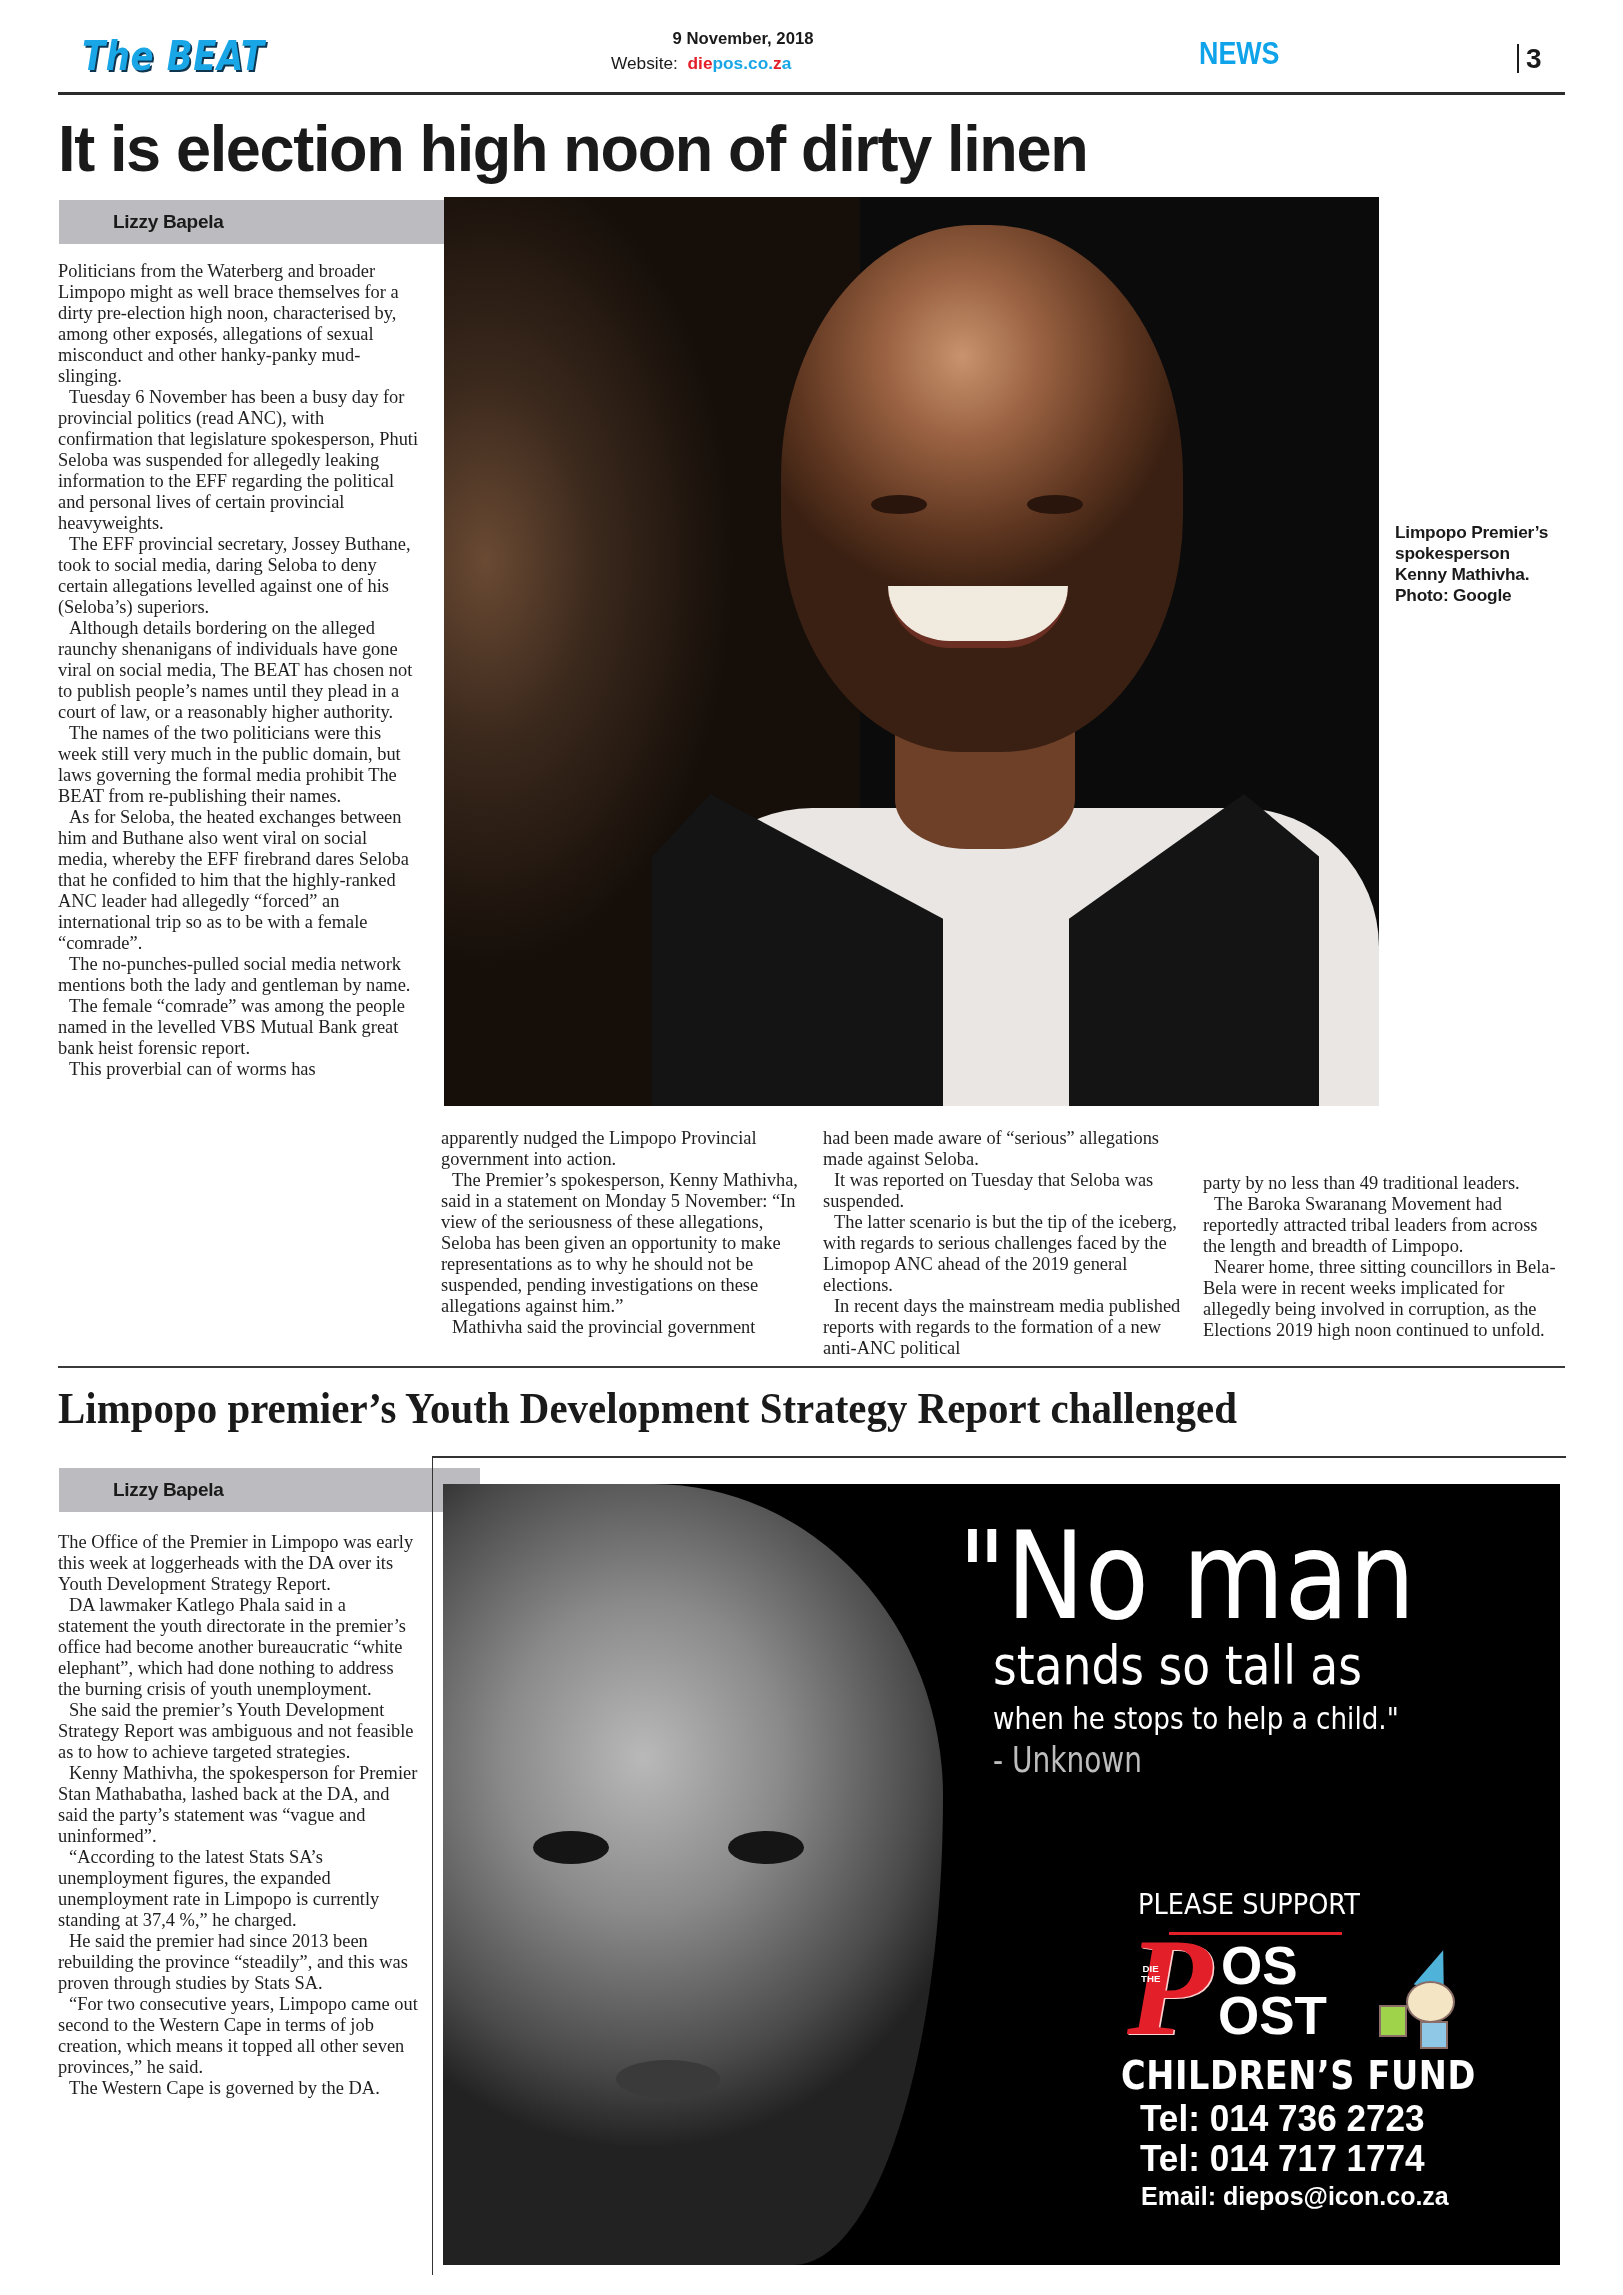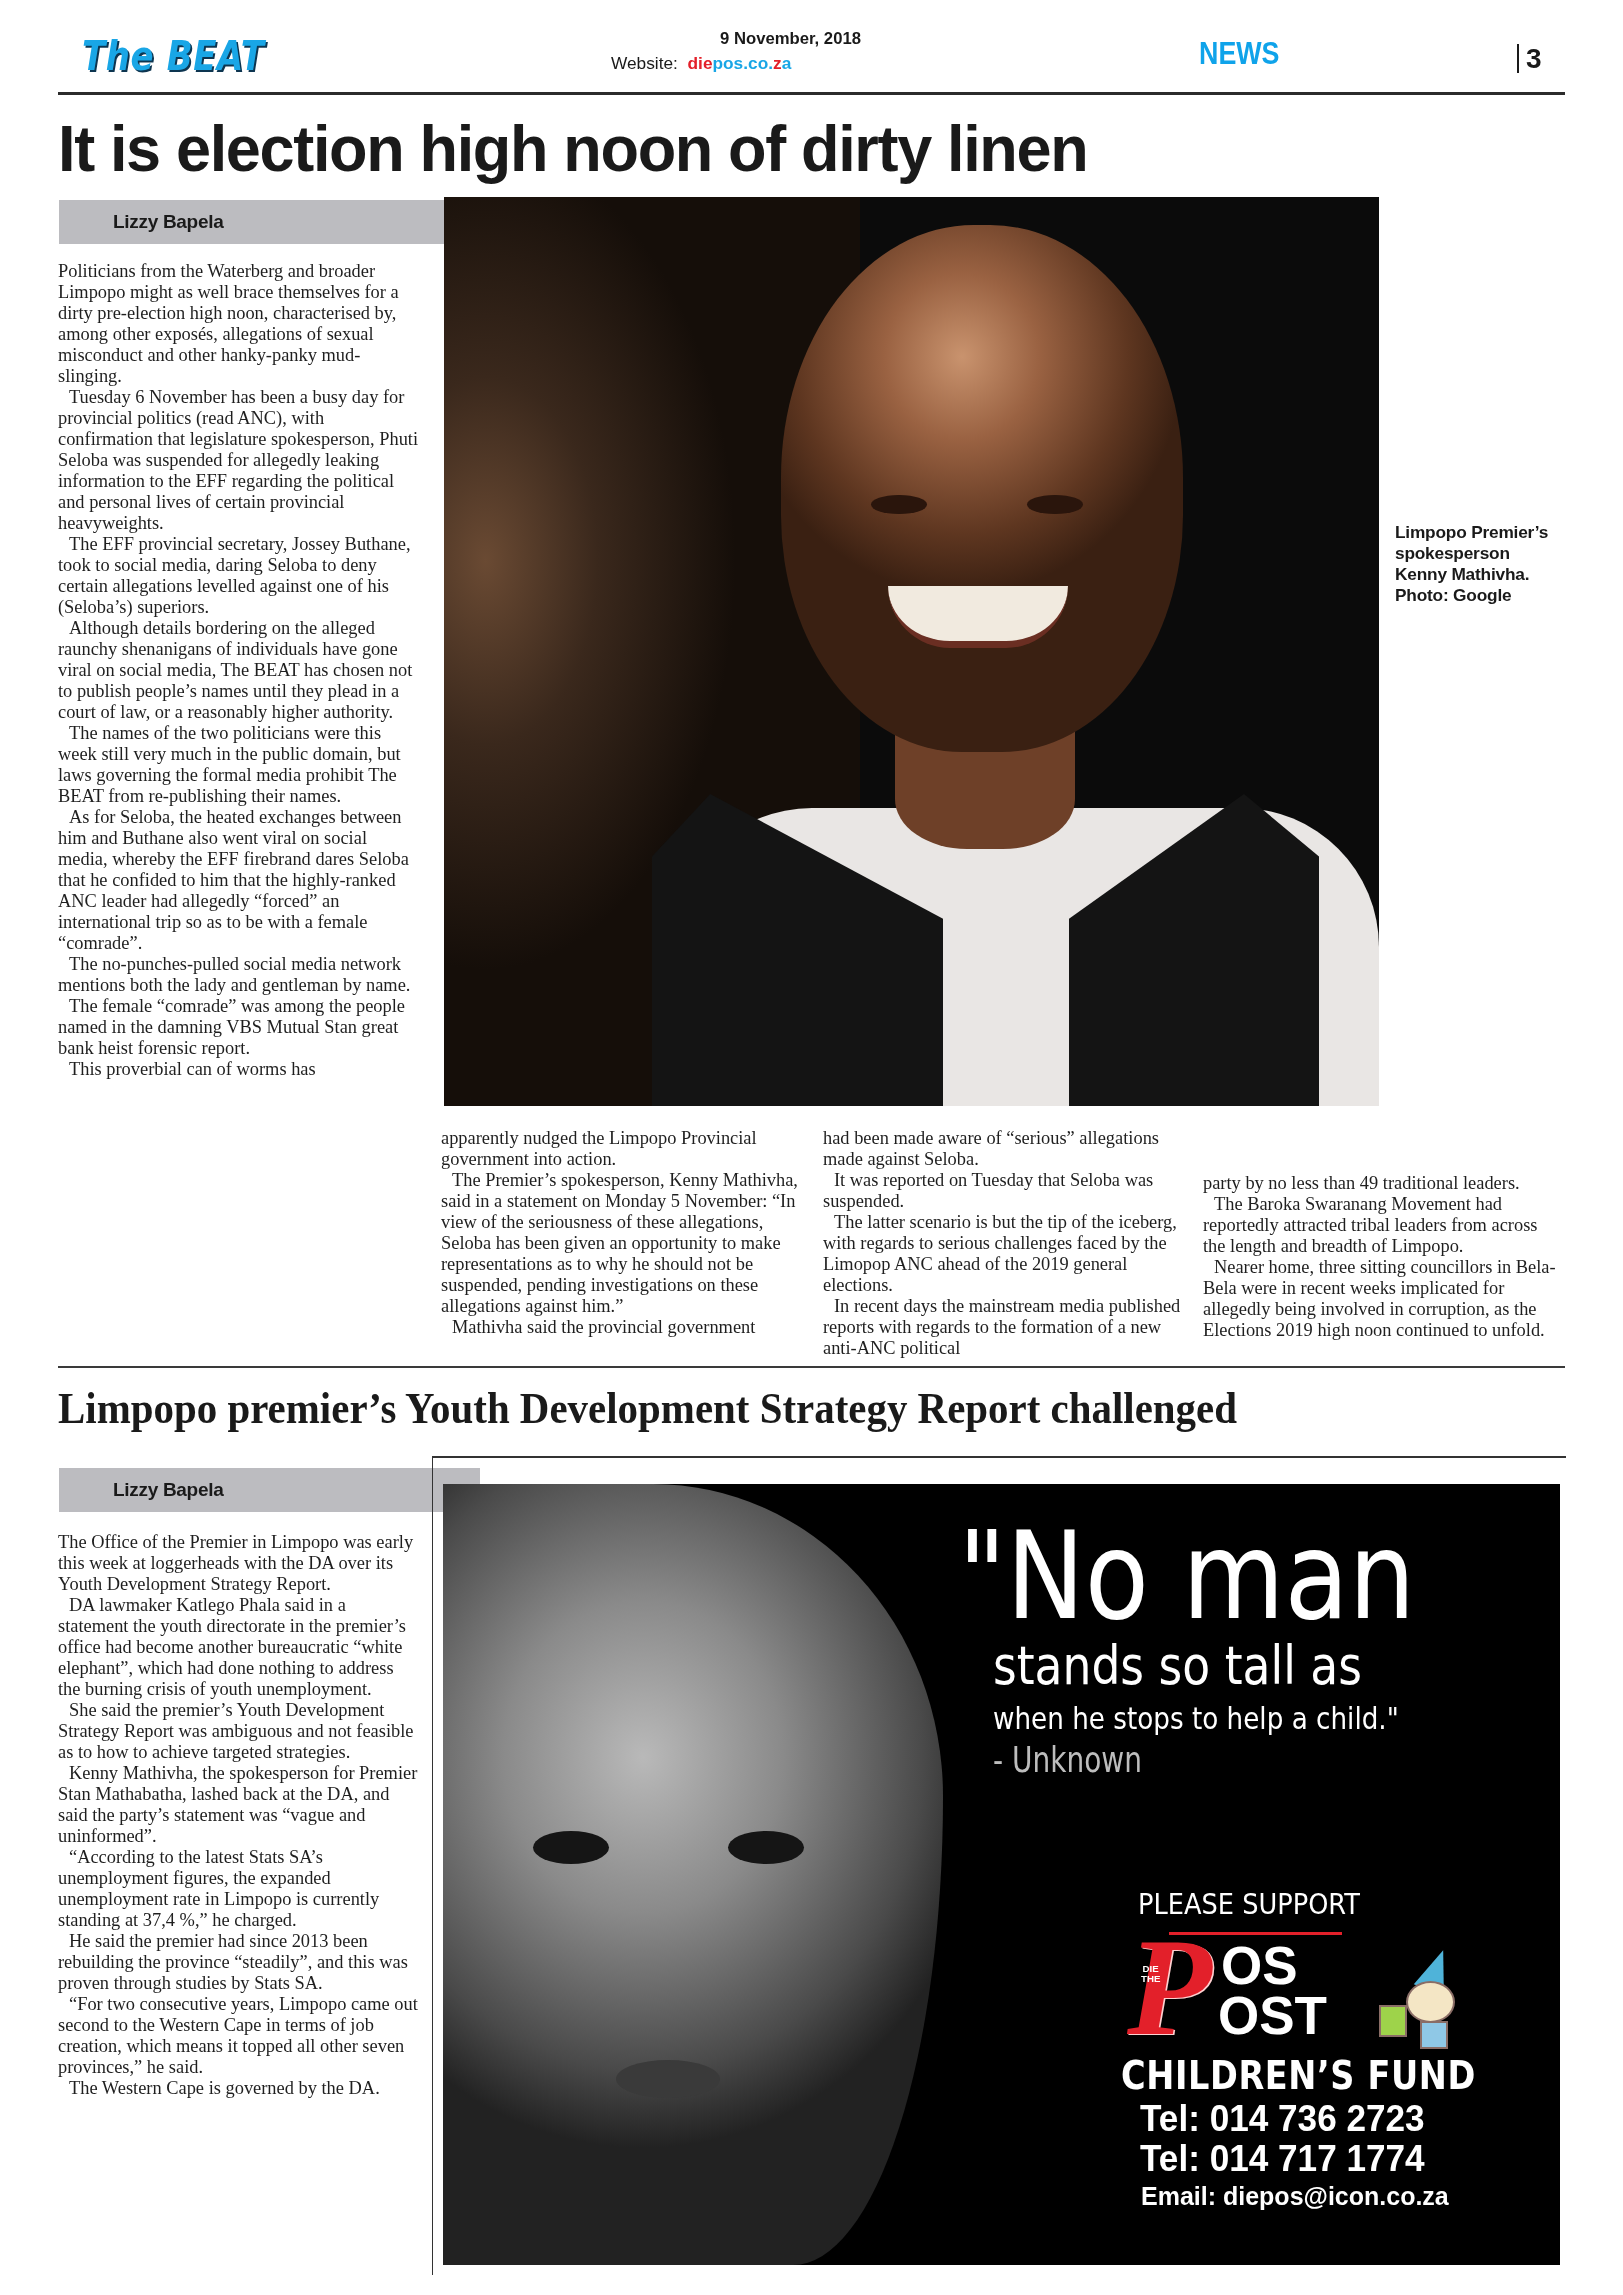--- a/index.html
+++ b/index.html
@@ -8,21 +8,21 @@
 
   .abs { position: absolute; }
 
   
   .logo {
     left: 82px; top: 33px; font-family: "DejaVu Sans", sans-serif; font-weight: bold; font-style: italic;
     font-size: 40px; color: #19a6e6; letter-spacing: 0.7px;
     text-shadow: 2.1px 2.1px 0 #0d3550; transform: scaleX(0.85); transform-origin: left;
   }
   .dateline {
-    left: 625px; top: 29px; width: 236px; text-align: right;
+    left: 625px; top: 29px; width: 236px; text-align: center;
     font-family: "Liberation Sans", sans-serif; font-weight: bold; font-size: 16.7px; color: #1a1a1a;
   }
   .website {
     left: 611px; top: 53px; width: 264px; text-align: left;
     font-family: "Liberation Sans", sans-serif; font-size: 17.3px; color: #1a1a1a;
   }
   .website .w-red { color: #e3202a; font-weight: bold; }
   .website .w-blue { color: #19a6e6; font-weight: bold; }
   .section-label {
     left: 1199px; top: 36px; font-family: "Liberation Sans", sans-serif; font-weight: bold;
@@ -195,21 +195,21 @@
 <div class="abs byline byline1">Lizzy Bapela</div>
 
 <div class="abs col col1">
   <p class="first">Politicians from the Waterberg and broader Limpopo might as well brace themselves for a dirty pre-election high noon, characterised by, among other exposés, allegations of sexual misconduct and other hanky-panky mud-slinging.</p>
   <p>Tuesday 6 November has been a busy day for provincial politics (read ANC), with confirmation that legislature spokesperson, Phuti Seloba was suspended for allegedly leaking information to the EFF regarding the political and personal lives of certain provincial heavyweights.</p>
   <p>The EFF provincial secretary, Jossey Buthane, took to social media, daring Seloba to deny certain allegations levelled against one of his (Seloba’s) superiors.</p>
   <p>Although details bordering on the alleged raunchy shenanigans of individuals have gone viral on social media, The BEAT has chosen not to publish people’s names until they plead in a court of law, or a reasonably higher authority.</p>
   <p>The names of the two politicians were this week still very much in the public domain, but laws governing the formal media prohibit The BEAT from re-publishing their names.</p>
   <p>As for Seloba, the heated exchanges between him and Buthane also went viral on social media, whereby the EFF firebrand dares Seloba that he confided to him that the highly-ranked ANC leader had allegedly “forced” an international trip so as to be with a female “comrade”.</p>
   <p>The no-punches-pulled social media network mentions both the lady and gentleman by name.</p>
-  <p>The female “comrade” was among the people named in the damning VBS Mutual Stan great bank heist forensic report.</p>
+  <p>The female “comrade” was among the people named in the levelled VBS Mutual Bank great bank heist forensic report.</p>
   <p>This proverbial can of worms has</p>
 </div>
 
 <div class="abs photo1">
   <div class="bg-left"></div>
   <div class="shirt"></div>
   <div class="vest-l"></div>
   <div class="vest-r"></div>
   <div class="neck"></div>
   <div class="head"></div>

